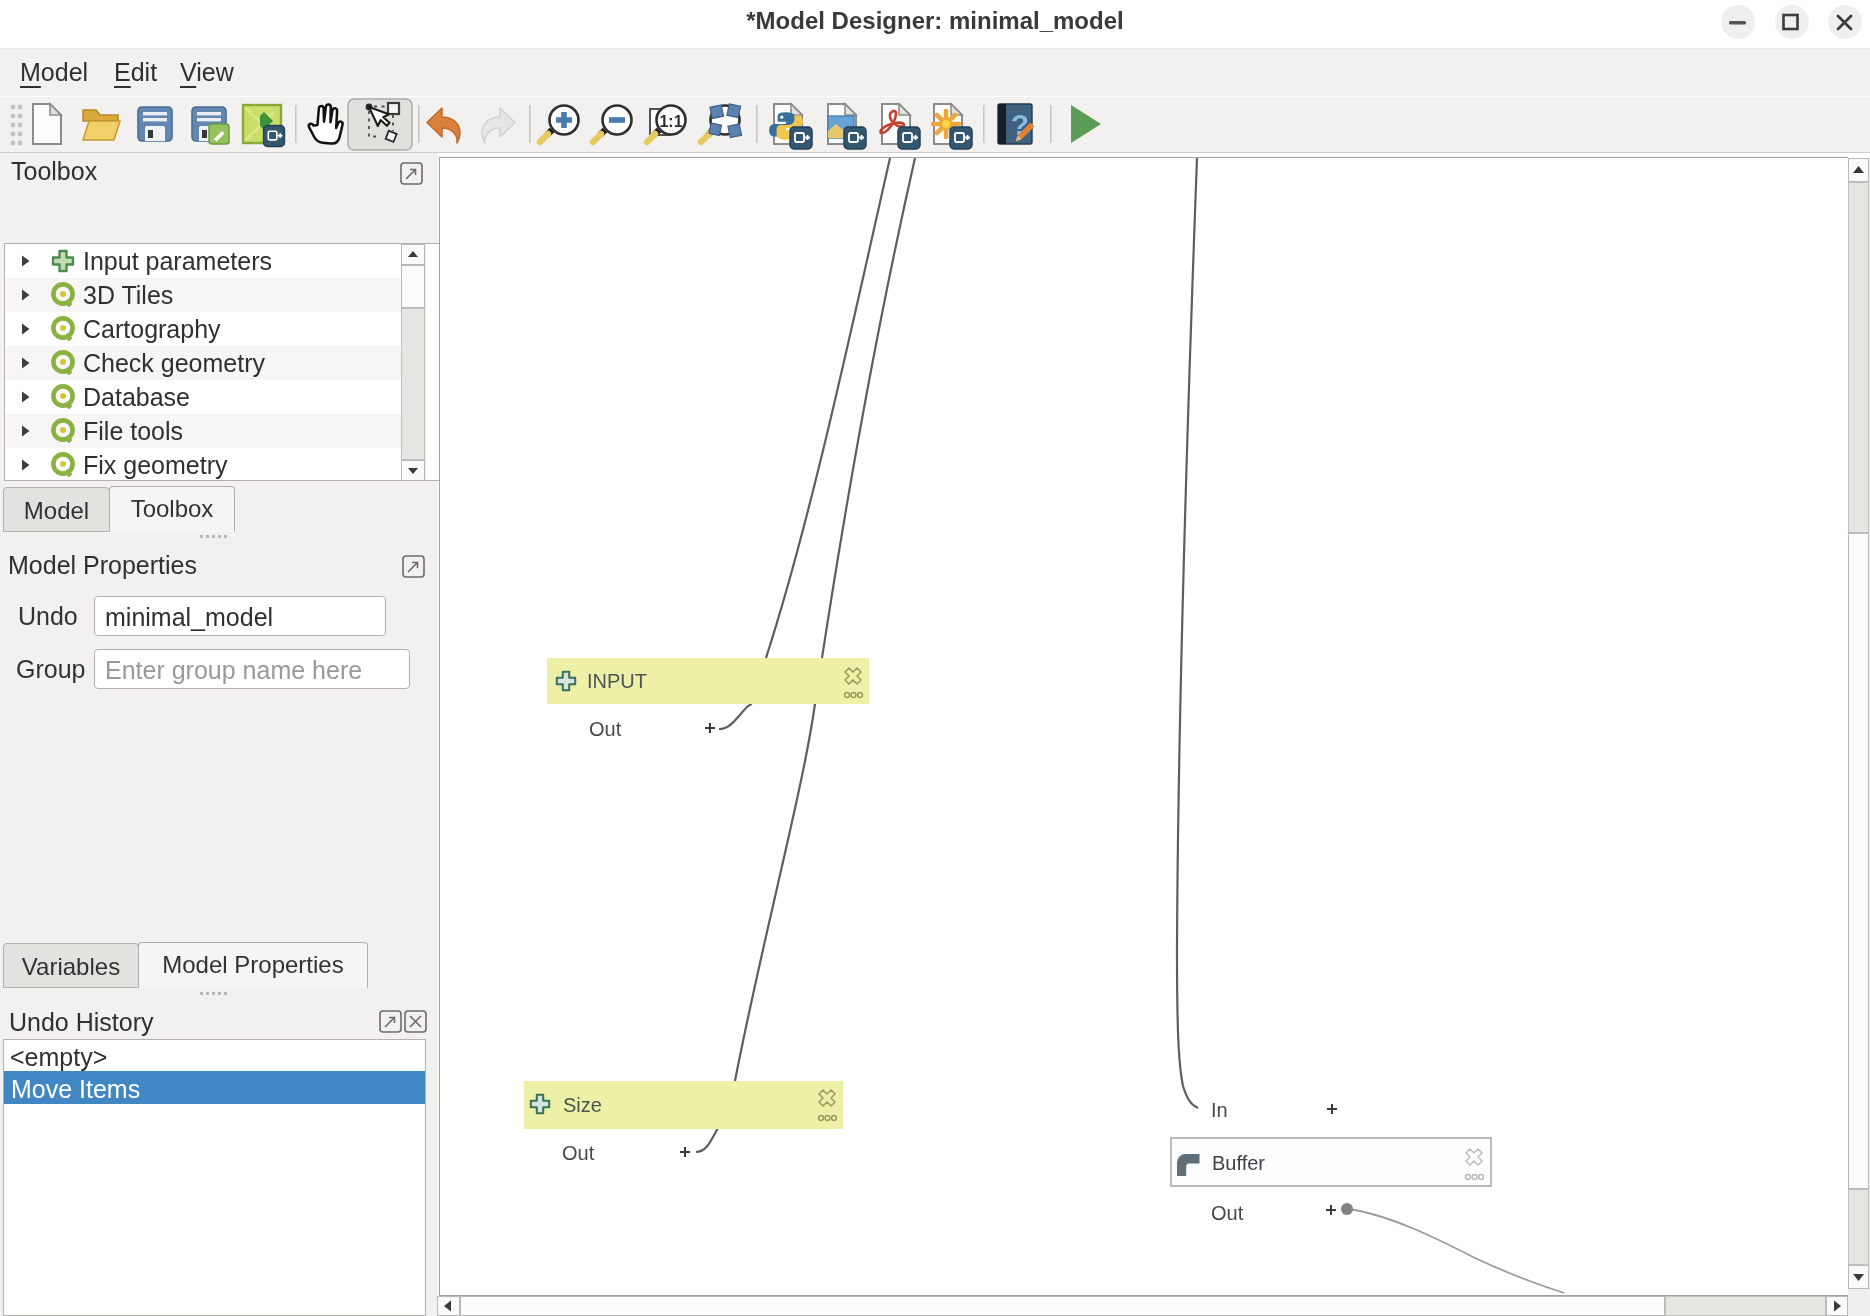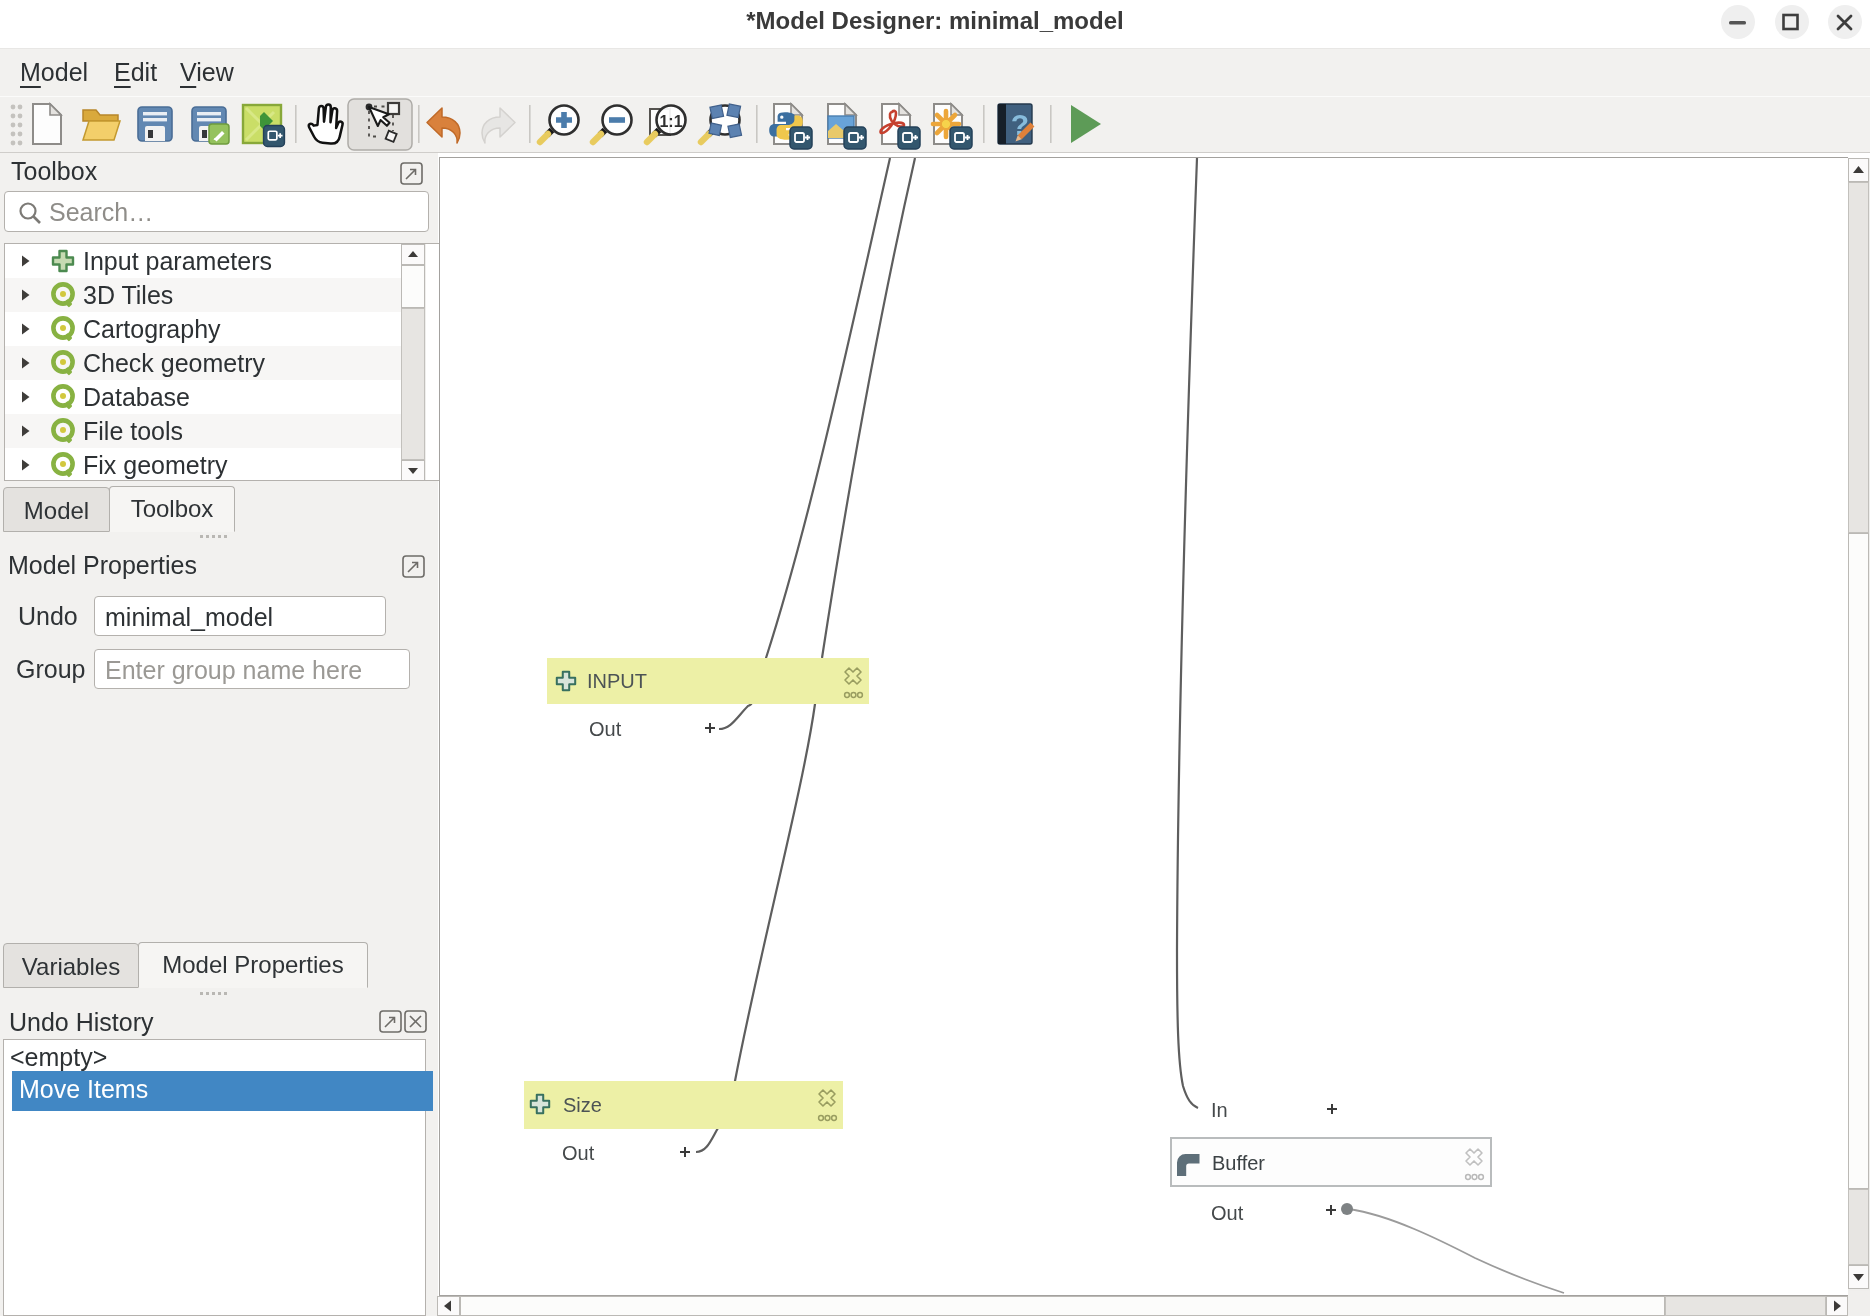--- a/index.html
+++ b/index.html
@@ -247,27 +247,20 @@
 </svg>
 </div>
 
 <div class="abs" id="leftpanel">
 
   <div class="abs ptitle" style="left:11px;top:4px;">Toolbox</div>
   <svg class="abs" style="left:400px;top:9px;" width="23" height="23" viewBox="0 0 23 23">
     <rect x="1" y="1" width="21" height="21" rx="3" fill="none" stroke="#6e6c68" stroke-width="1.6"></rect>
     <path d="M 6 17 L 15 8 M 10 7.5 h 5.5 v 5.5" stroke="#6e6c68" stroke-width="1.6" fill="none"></path>
   </svg>
-  <div class="abs inputbox" style="left:4px;top:38px;width:425px;height:41px;">
-    <svg class="abs" style="left:12px;top:8px;" width="26" height="26" viewBox="0 0 26 26">
-      <circle cx="11" cy="11" r="7.5" fill="none" stroke="#7c7a76" stroke-width="2.2"></circle>
-      <path d="M 16.5 16.5 L 23 23" stroke="#7c7a76" stroke-width="2.6"></path>
-    </svg>
-    <div class="abs" style="left:44px;top:6px;font-size:25px;color:#8f8d89;">Search…</div>
-  </div>
 
   <div class="abs listbox" style="left:4px;top:90px;width:504px;height:238px;overflow:hidden;">
     <div class="abs" style="left:0;top:0;width:397px;height:34px;background:#ffffff;"></div>
     <div class="abs" style="left:0;top:34px;width:397px;height:34px;background:#f7f6f5;"></div>
     <div class="abs" style="left:0;top:68px;width:397px;height:34px;background:#ffffff;"></div>
     <div class="abs" style="left:0;top:102px;width:397px;height:34px;background:#f7f6f5;"></div>
     <div class="abs" style="left:0;top:136px;width:397px;height:34px;background:#ffffff;"></div>
     <div class="abs" style="left:0;top:170px;width:397px;height:34px;background:#f7f6f5;"></div>
     <div class="abs" style="left:0;top:204px;width:397px;height:34px;background:#ffffff;"></div>
     <svg class="abs" style="left:0;top:0;" width="397" height="238" viewBox="0 0 397 238">
@@ -342,21 +335,21 @@
 
   <div class="abs ptitle" style="left:9px;top:855px;">Undo History</div>
   <svg class="abs" style="left:379px;top:857px;" width="48" height="23" viewBox="0 0 48 23">
     <rect x="1" y="1" width="21" height="21" rx="3" fill="none" stroke="#6e6c68" stroke-width="1.6"></rect>
     <path d="M 6 17 L 15 8 M 10 7.5 h 5.5 v 5.5" stroke="#6e6c68" stroke-width="1.6" fill="none"></path>
     <rect x="26" y="1" width="21" height="21" rx="3" fill="none" stroke="#6e6c68" stroke-width="1.6"></rect>
     <path d="M 31 6 l 11 11 M 42 6 l -11 11" stroke="#6e6c68" stroke-width="1.6"></path>
   </svg>
   <div class="abs listbox" style="left:3px;top:886px;width:423px;height:277px;">
     <div class="abs" style="left:6px;top:3px;font-size:25px;color:#2d3134;">&lt;empty&gt;</div>
-    <div class="abs" style="left:8px;top:31px;width:421px;height:40px;background:#4187c4;">
+    <div class="abs" style="left:0px;top:31px;width:421px;height:33px;background:#4187c4;">
       <div class="abs" style="left:7px;top:4px;font-size:25px;color:#ffffff;">Move Items</div>
     </div>
   </div>
 </div>
 
 <div class="abs" id="canvas">
 <svg width="1408" height="1138" viewBox="440 158 1408 1138" style="position:absolute;left:0;top:0;" font-family="Liberation Sans, sans-serif">
 
   <g fill="none" stroke="#5e5e5e" stroke-width="2.2">
     <path d="M 890 158 C 851 330 812 515 766 658 C 760 688 754 705 748 706 C 737 717 731 729 719 729"></path>

